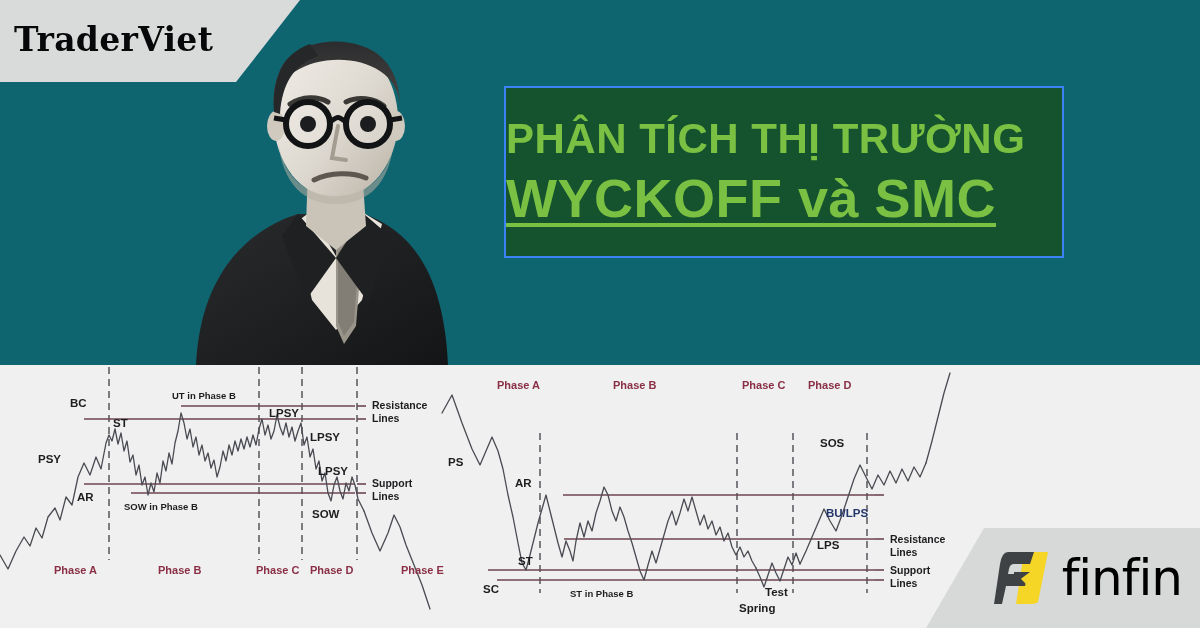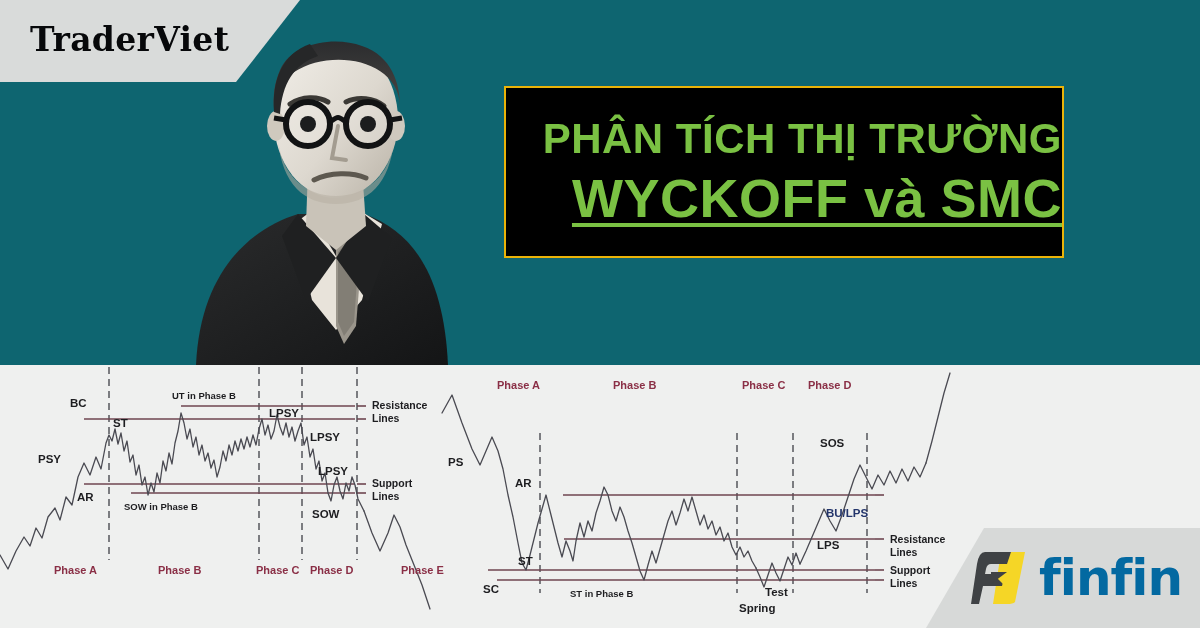--- a/index.html
+++ b/index.html
@@ -15,39 +15,39 @@
     position:absolute;left:0;top:0;width:1200px;height:365px;
     background:#0e6570;overflow:hidden;
   }
 
   
   .brand-badge{
     position:absolute;left:0;top:0;width:300px;height:82px;
     background:#d9dbda;
     -webkit-clip-path:polygon(0 0, 300px 0, 236px 82px, 0 82px);
     clip-path:polygon(0 0, 300px 0, 236px 82px, 0 82px);
-    display:flex;align-items:center;padding-left:16px;
+    display:flex;align-items:center;
   }
   .brand-text{
     font-family:"DejaVu Serif","Liberation Serif",serif;
     font-weight:700;font-size:33px;color:#07080a;
     letter-spacing:.3px;margin-left:14px;line-height:1;
     margin-top:-4px;
   }
 
   
   .portrait{
     position:absolute;left:186px;top:0px;width:268px;height:365px;
   }
 
   
   .title-box{
     position:absolute;left:504px;top:86px;width:560px;height:172px;
-    background:#000000;border:2px solid #eab308;
-    display:flex;flex-direction:column;align-items:flex-end;justify-content:center;
+    background:#14532d;border:2px solid #3b82f6;
+    display:flex;flex-direction:column;align-items:flex-start;justify-content:center;
     box-sizing:border-box;
   }
   .title-l1{
     color:#7ac143;font-size:42px;font-weight:700;letter-spacing:.5px;
     line-height:1.12;text-align:center;white-space:nowrap;
   }
   .title-l2{
     color:#7ac143;font-size:54px;font-weight:700;letter-spacing:.5px;
     line-height:1.12;text-align:center;white-space:nowrap;
     text-decoration:underline;text-decoration-thickness:4px;
@@ -66,21 +66,21 @@
     position:absolute;right:0;bottom:0;width:274px;height:100px;
     background:#d7d9d8;
     -webkit-clip-path:polygon(58px 0, 274px 0, 274px 100px, 0 100px);
     clip-path:polygon(58px 0, 274px 0, 274px 100px, 0 100px);
   }
   .finfin-inner{
     position:absolute;right:18px;top:50%;transform:translateY(-50%);
     display:flex;align-items:center;gap:6px;
   }
   .finfin-word{
-    font-size:50px;font-weight:700;color:#0369a1;letter-spacing:-1px;
+    font-size:50px;font-weight:400;color:#000000;letter-spacing:-1px;
     font-family:"DejaVu Sans","Liberation Sans",sans-serif;line-height:1;
   }
 </style>
 </head>
 <body>
 
 <div class="canvas">
 
   <div class="hero">
 

